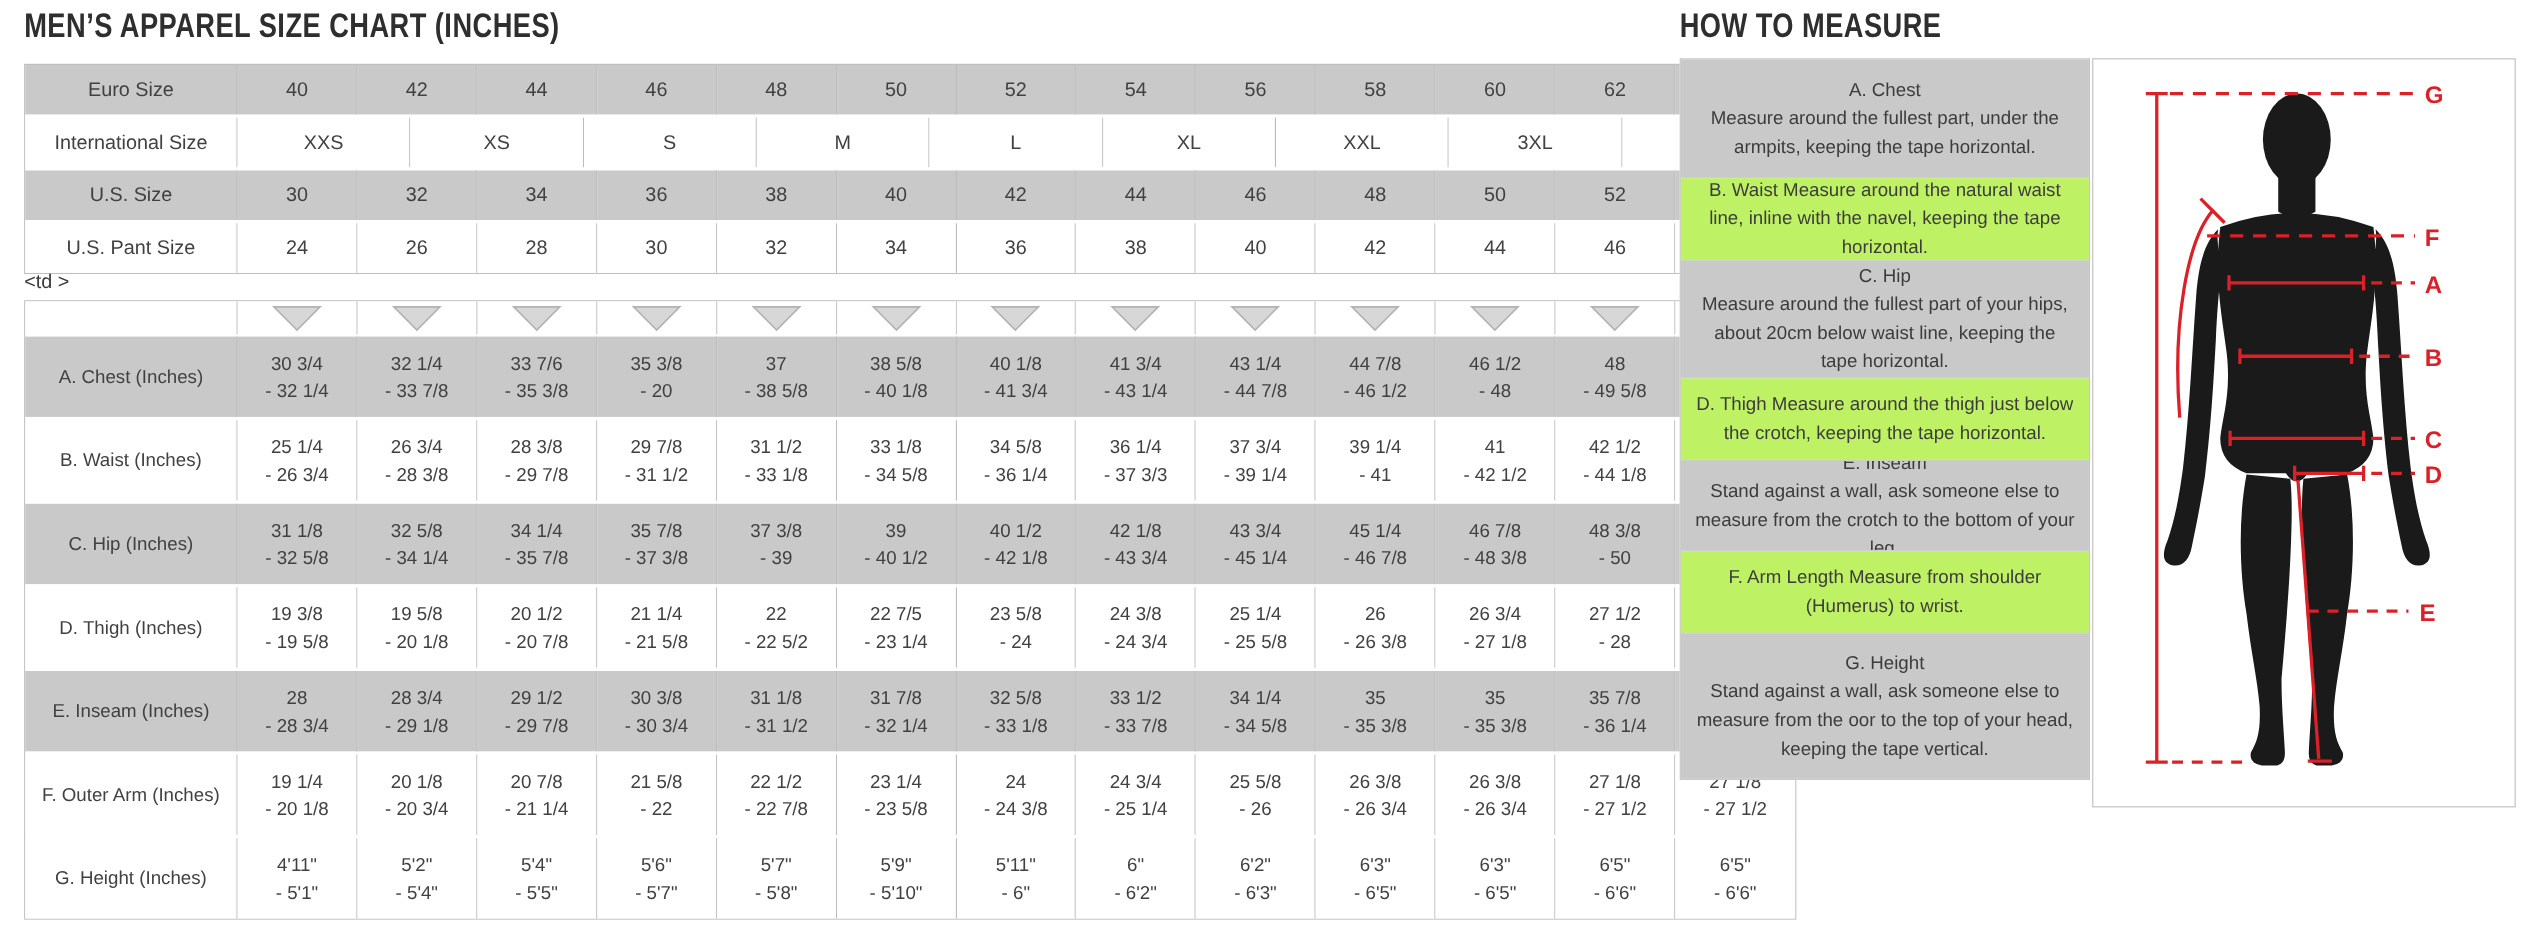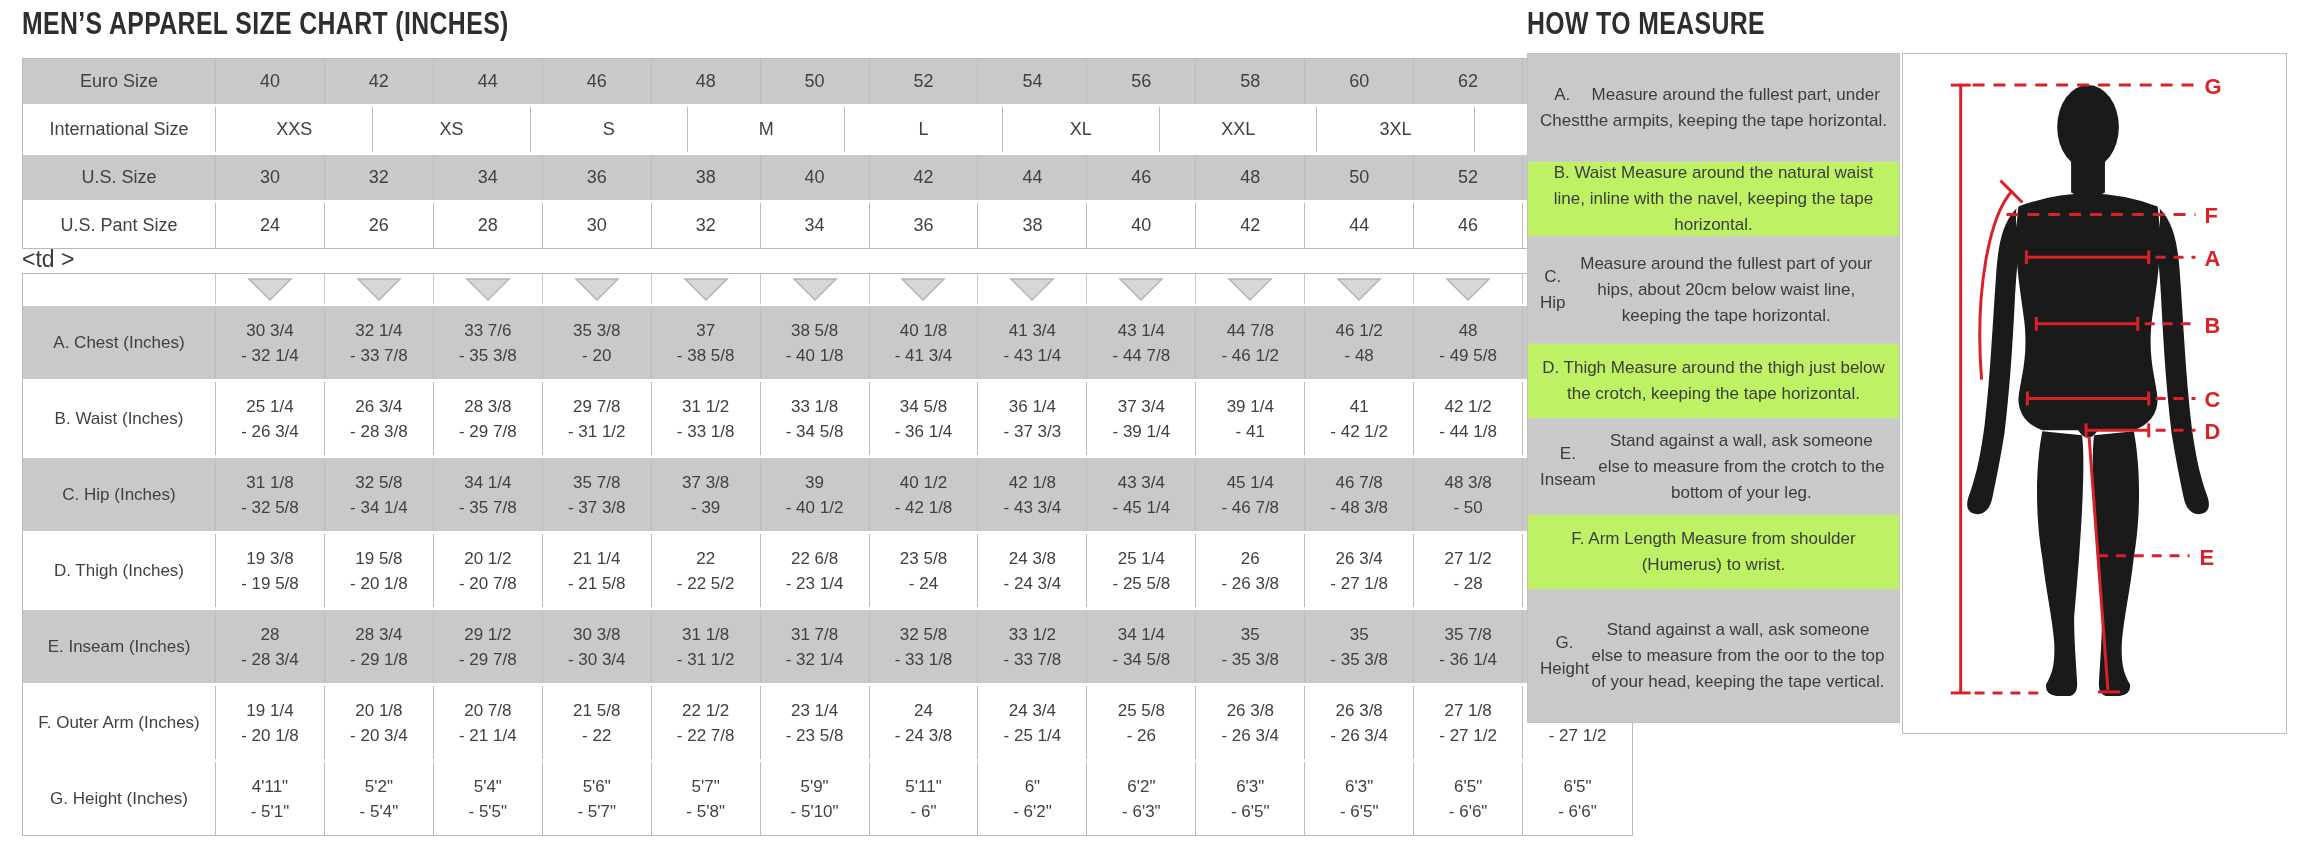--- a/index.html
+++ b/index.html
@@ -29,32 +29,32 @@
   .head-cell{display:flex;align-items:flex-end;justify-content:center;
         border-right:1px solid #c9c9c9;box-sizing:border-box;padding-bottom:2px;}
   .head-cell:last-child{border-right:none;}
   .t2-row{height:73px;}
   .t2-row .cell{flex-direction:column;justify-content:center;line-height:25px;font-size:17px;}
   .t2-row .cell .lo{display:block;}
 
   
   .htm-list{position:absolute;left:1527px;top:53px;width:373px;box-sizing:border-box;
             border:1px solid #c2c2c2;background:#fff;}
-  .htm-item{display:flex;align-items:center;justify-content:center;
+  .htm-item{display:flex;flex-direction:column;align-items:center;justify-content:center;
             box-sizing:border-box;padding:6px 12px;text-align:center;
             font-size:17px;line-height:26px;color:#3c3c3c;border-bottom:1px solid #cfcfcf;overflow:hidden;}
   .htm-item:last-child{border-bottom:none;}
   .htm-item.gray{background:#c9c9c9;}
   .htm-item.white{background:#bef264;}
 
   .figure-box{position:absolute;left:1902px;top:53px;width:385px;height:681px;
               box-sizing:border-box;border:1px solid #bdbdbd;background:#fff;}
   .fig-label{font-family:"Liberation Sans",sans-serif;font-weight:700;font-size:22px;}
 
-  .stray{position:absolute;left:22px;top:246px;font-size:23px;color:#3a3a3a;}
+  .stray{position:absolute;left:22px;top:246px;font-size:18px;color:#3a3a3a;}
 </style>
 </head>
 <body>
 
 <div class="page">
 
   <div class="sec-title" style="left:22px;top:6px;">MEN’S APPAREL SIZE CHART (INCHES)</div>
 
   <div id="size-table" class="tbl" style="top:58px;">
       <div class="t-row t1-row gray">
@@ -373,21 +373,21 @@
         </div>
         <div class="cell">
           <div class="hi">21 1/4</div>
           <div class="lo">- 21 5/8</div>
         </div>
         <div class="cell">
           <div class="hi">22</div>
           <div class="lo">- 22 5/2</div>
         </div>
         <div class="cell">
-          <div class="hi">22 6/8</div>
+          <div class="hi">22 7/5</div>
           <div class="lo">- 23 1/4</div>
         </div>
         <div class="cell">
           <div class="hi">23 5/8</div>
           <div class="lo">- 24</div>
         </div>
         <div class="cell">
           <div class="hi">24 3/8</div>
           <div class="lo">- 24 3/4</div>
         </div>
@@ -589,21 +589,21 @@
       <div class="htm-item white" style="height: 75px;">
         <div class="htm-text">B. Waist Measure around the natural waist line, inline with the navel, keeping the tape horizontal.</div>
       </div>
       <div class="htm-item gray" style="height: 107px;">
         <div class="htm-title">C. Hip</div>
         <div class="htm-text">Measure around the fullest part of your hips, about 20cm below waist line, keeping the tape horizontal.</div>
       </div>
       <div class="htm-item white" style="height: 75px;">
         <div class="htm-text">D. Thigh Measure around the thigh just below the crotch, keeping the tape horizontal.</div>
       </div>
-      <div class="htm-item gray" style="height: 96px;">
+      <div class="htm-item gray" style="height: 82px;">
         <div class="htm-title">E. Inseam</div>
         <div class="htm-text">Stand against a wall, ask someone else to measure from the crotch to the bottom of your leg.</div>
       </div>
       <div class="htm-item white" style="height: 75px;">
         <div class="htm-text">F. Arm Length Measure from shoulder (Humerus) to wrist.</div>
       </div>
       <div class="htm-item gray" style="height: 132px;">
         <div class="htm-title">G. Height</div>
         <div class="htm-text">Stand against a wall, ask someone else to measure from the oor to the top of your head, keeping the tape vertical.</div>
       </div>

